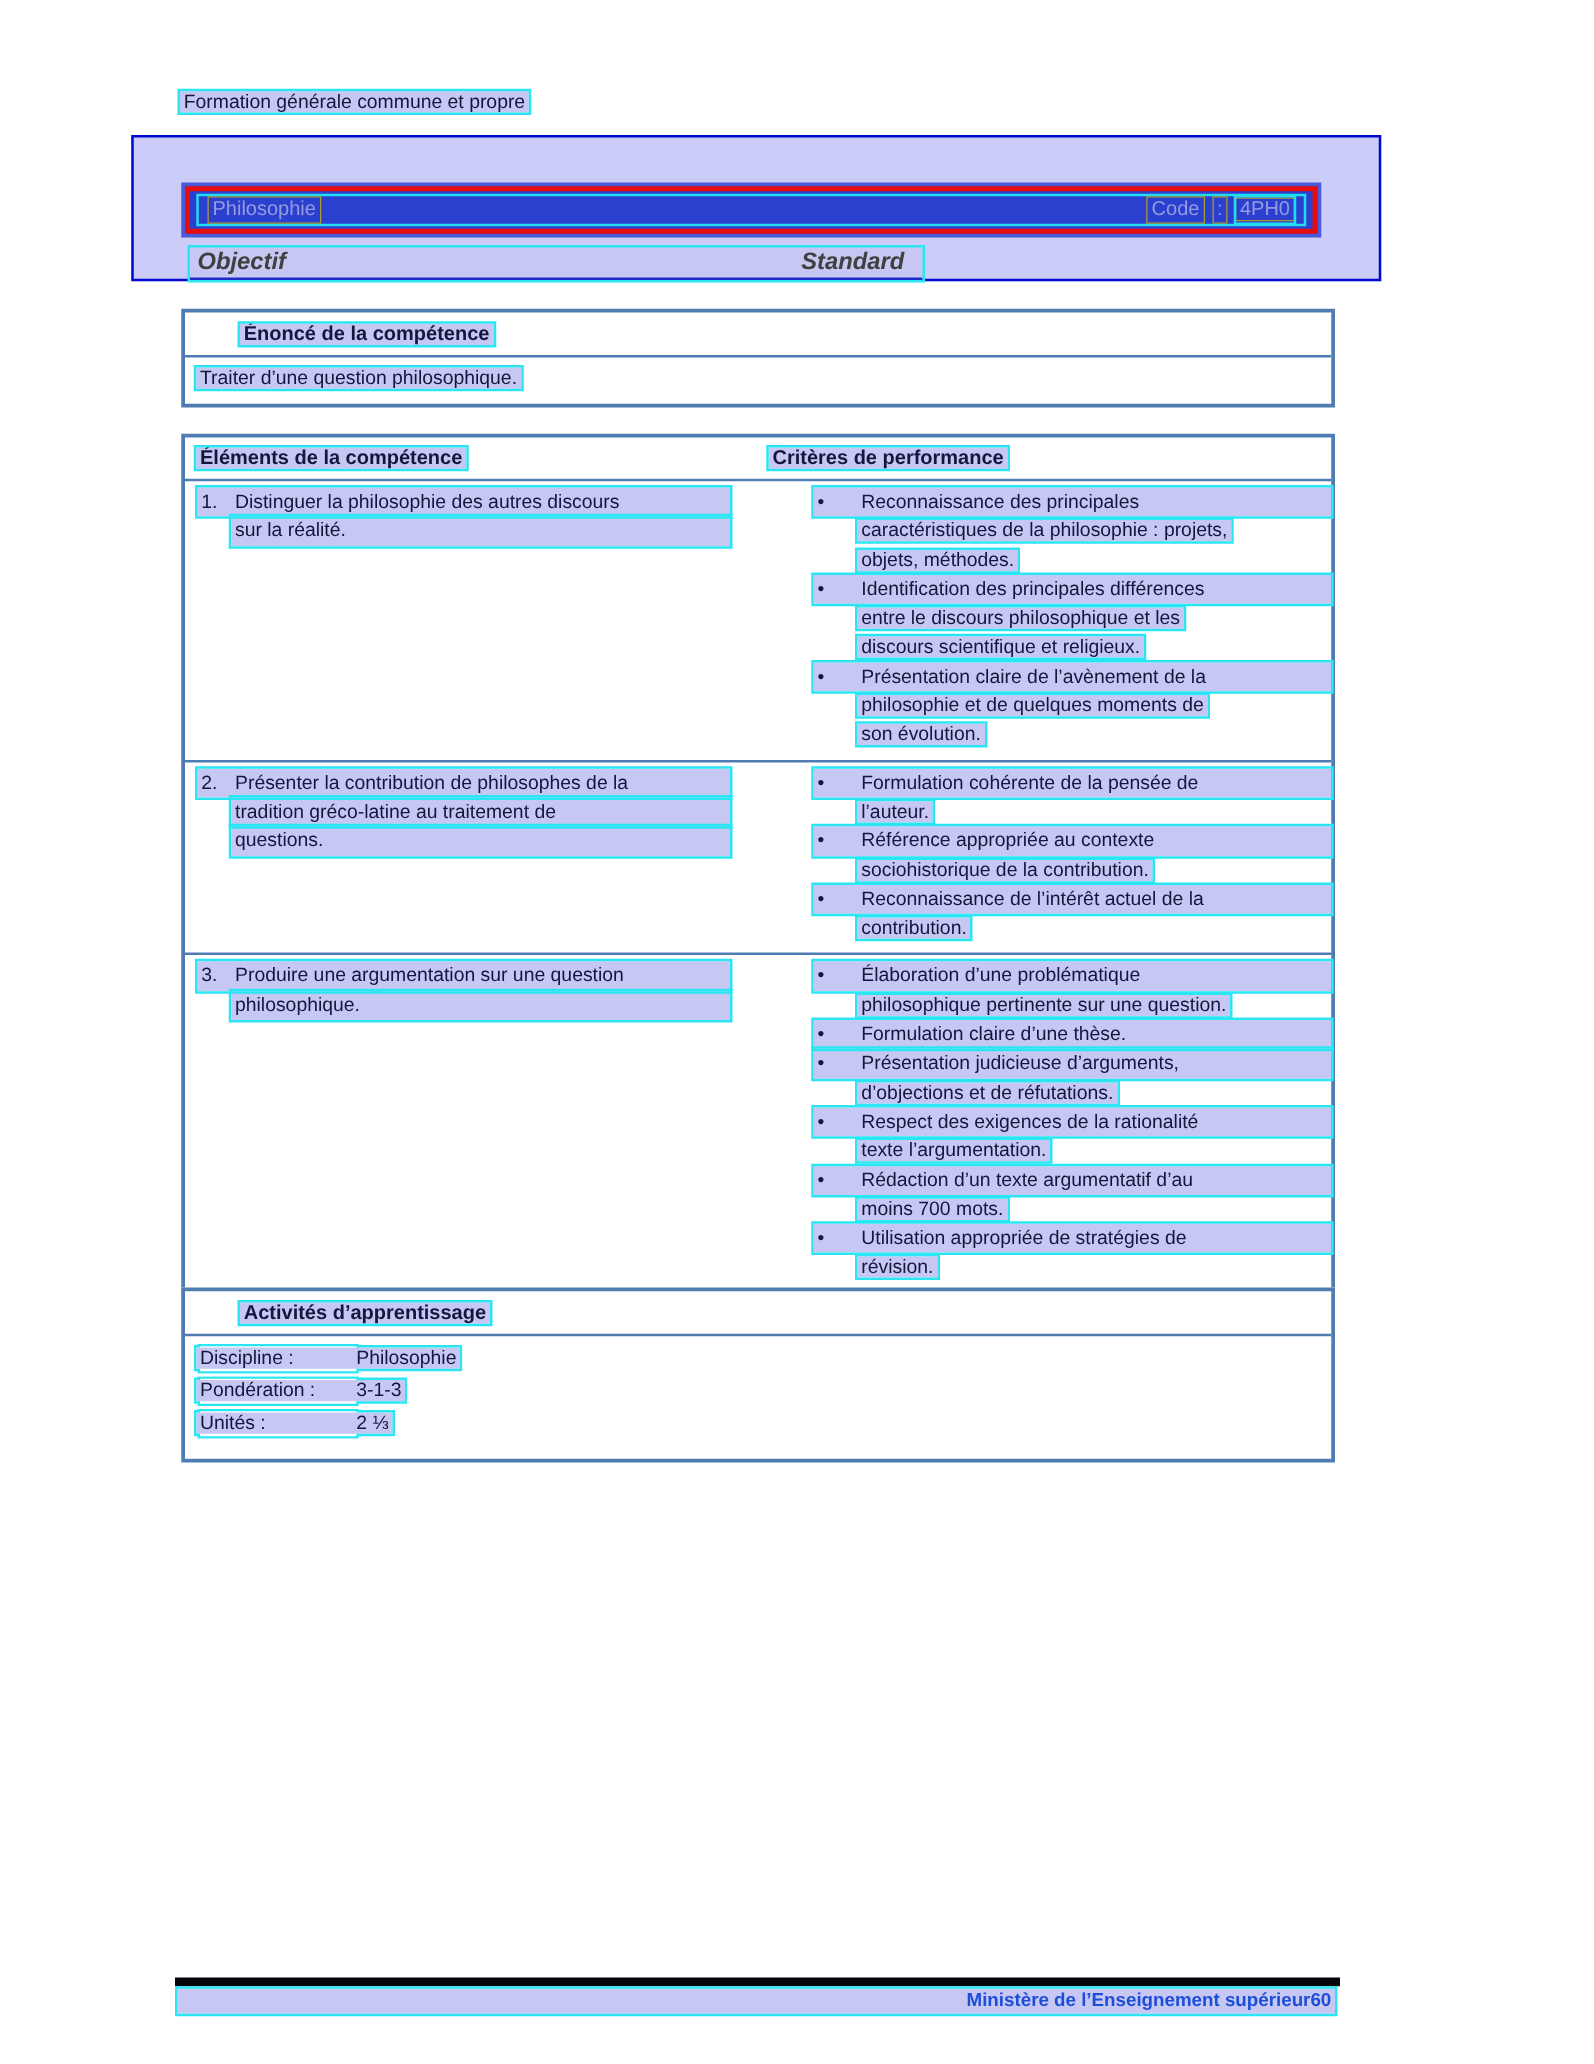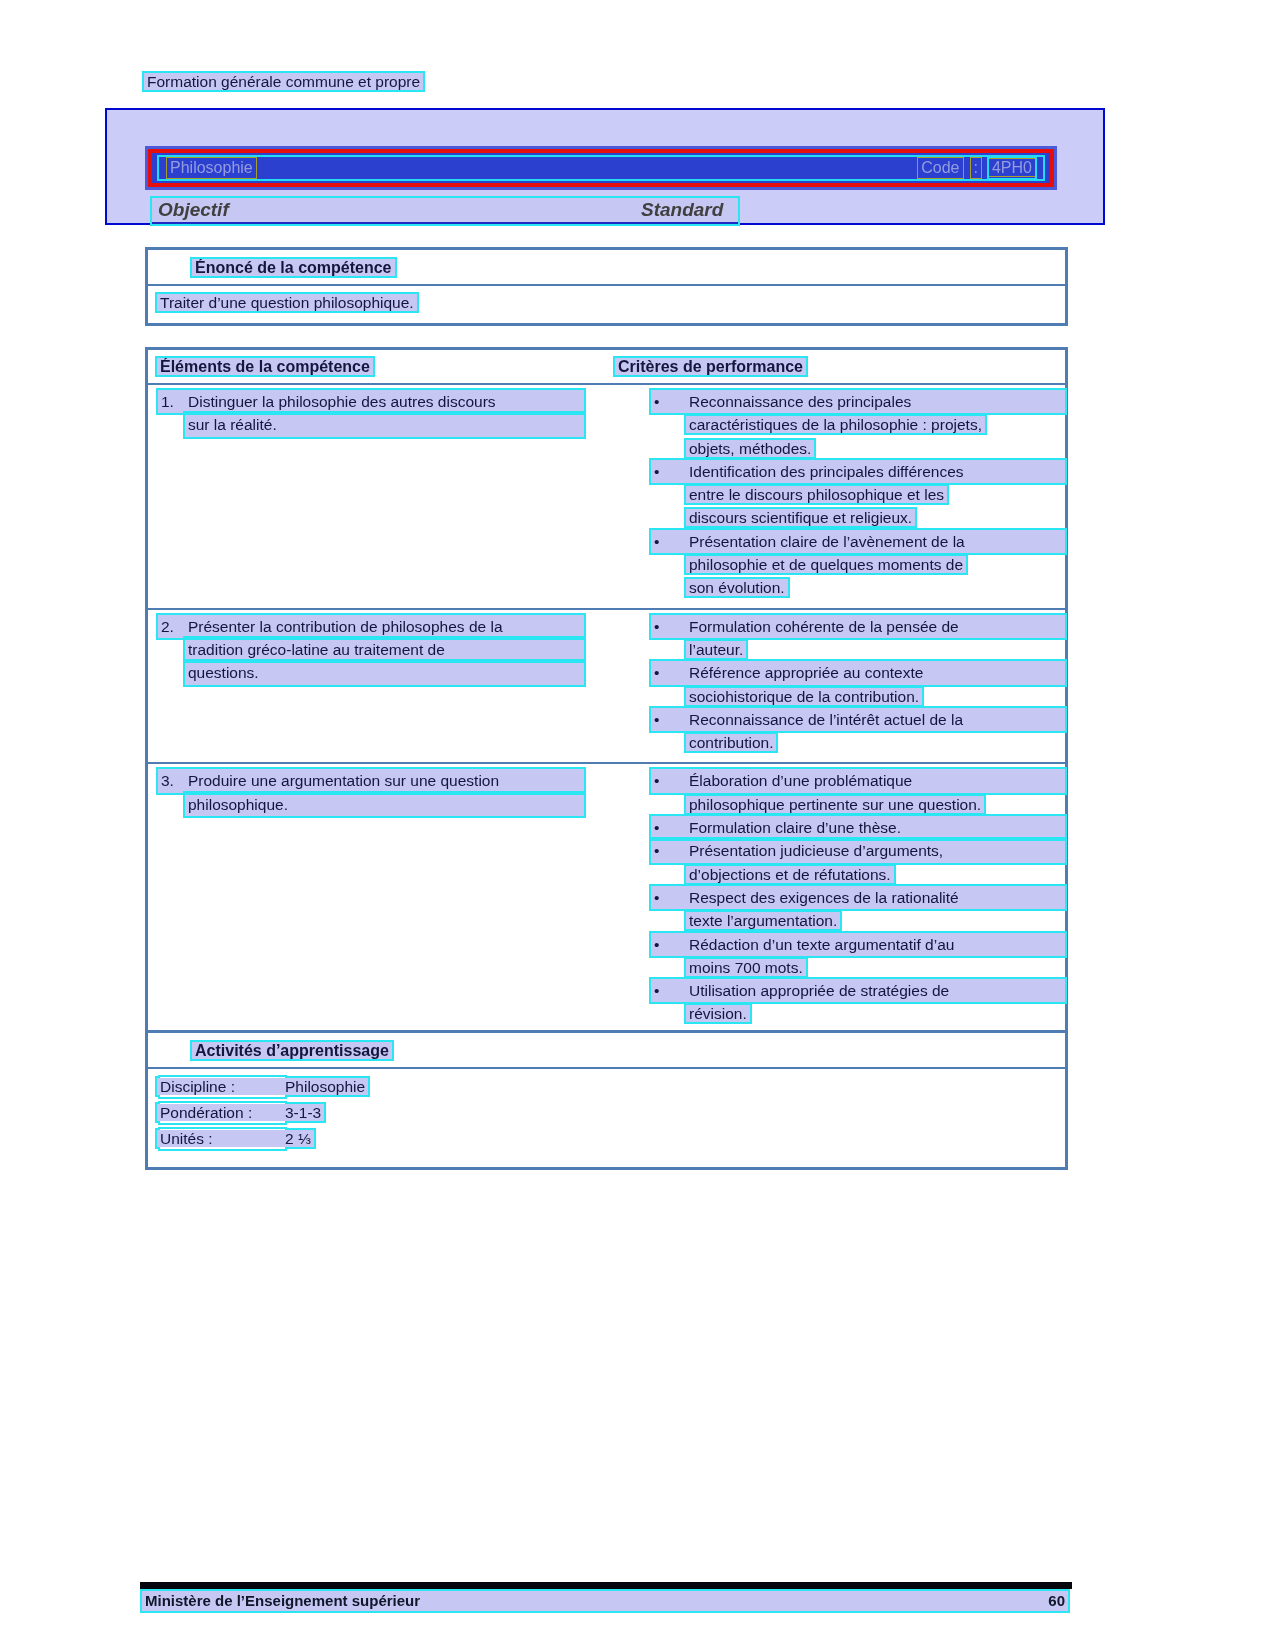--- a/index.html
+++ b/index.html
@@ -51,22 +51,22 @@
 
   
   #activites{top:1030px;}
   .act-body{padding:8px 0 12px 9px;line-height:20px;}
   .act-row{height:26px;}
   .act-label{display:inline-block;width:125px;}
 
   
   .footer-bar{position:absolute;left:140px;top:1582px;width:932px;height:7px;background:#05050d;}
   .footer-row{position:absolute;left:142px;top:1591px;width:926px;}
-  .footer-row .hl{display:flex;justify-content:space-between;font-weight:bold;
-        color:#0f172a;font-size:15px;line-height:20px;}
+  .footer-row .hl{display:flex;justify-content:flex-end;font-weight:bold;
+        color:#1d4ed8;font-size:15px;line-height:20px;}
 </style>
 </head>
 <body>
 
 <div class="screen">
 
   <div class="top-label">
     <span class="hl">Formation générale commune et propre</span>
   </div>
 

